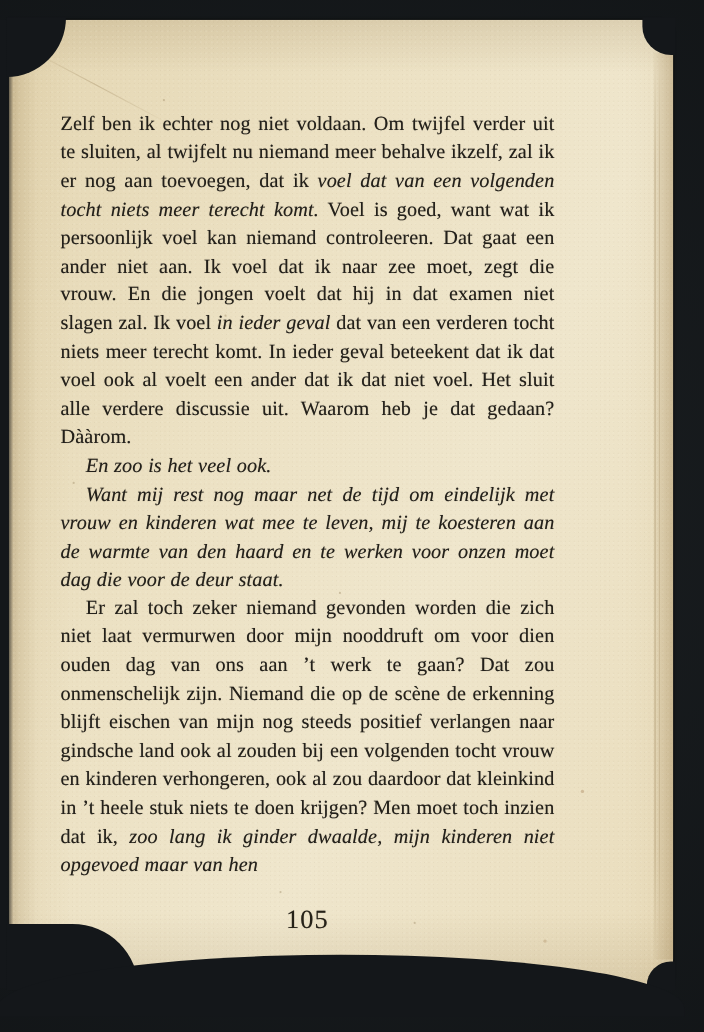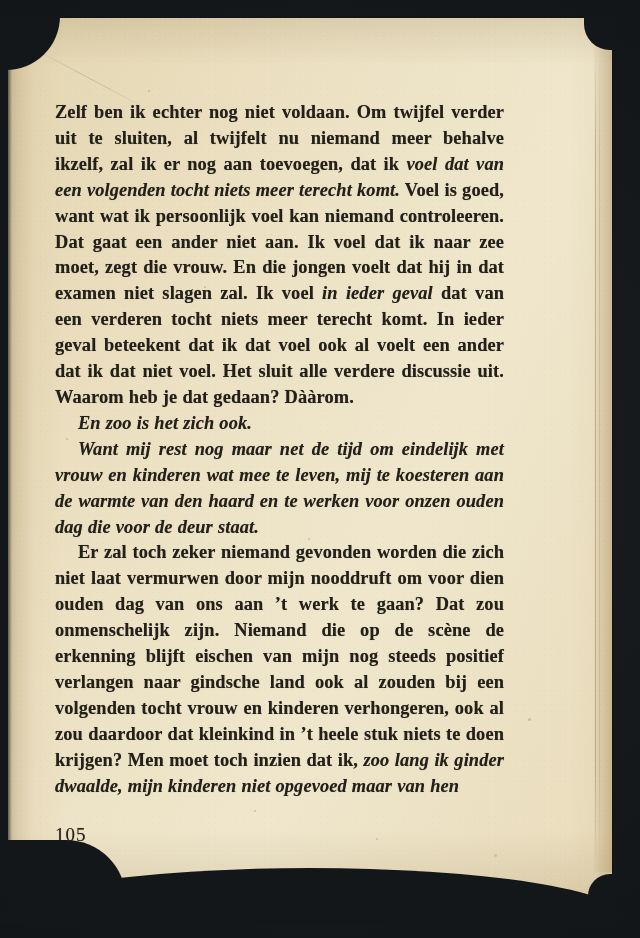--- a/index.html
+++ b/index.html
@@ -153,33 +153,32 @@
     margin: 0;
     font-size: 18.4px;
     line-height: 25.9px;
     color: #23201a;
     text-align: justify;
     text-indent: 23px;
     letter-spacing: 0.1px;
     word-spacing: 0.4px;
     -webkit-font-smoothing: none;
     text-shadow: 0 0 0.7px rgba(35,32,26,0.45);
-    font-weight: bold;
   }
   p.para.first { text-indent: 0; }
   p.para.italic { font-style: italic; }
   p.para i { font-style: italic; }
 
   .page-number {
     position: absolute;
     left: 47px;
     top: 806px;
     width: 449px;
-    text-align: left;
-    font-size: 19px;
+    text-align: center;
+    font-size: 24px;
     letter-spacing: 1px;
     color: #262218;
     font-variant-numeric: oldstyle-nums;
     text-shadow: 0 0 0.7px rgba(35,32,26,0.45);
   }
 
   
   .crease {
     position: absolute;
     left: 14px; top: 24px;
@@ -210,24 +209,24 @@
     <div class="fleck" style="left:520px;top:700px;width:3px;height:3px;background:rgba(146,104,60,0.30);"></div>
     <div class="fleck" style="left:486px;top:836px;width:3px;height:3px;background:rgba(150,108,62,0.26);"></div>
     <div class="fleck" style="left:246px;top:792px;width:2px;height:2px;"></div>
     <div class="fleck" style="left:58px;top:420px;width:2px;height:2px;"></div>
     <div class="fleck" style="left:368px;top:820px;width:2px;height:2px;"></div>
 
     <div class="textblock">
 
       <p class="para first">Zelf ben ik echter nog niet voldaan. Om twijfel verder uit te sluiten, al twijfelt nu niemand meer behalve ikzelf, zal ik er nog aan toevoegen, dat ik <i>voel dat van een volgenden tocht niets meer terecht komt.</i> Voel is goed, want wat ik persoonlijk voel kan niemand controleeren. Dat gaat een ander niet aan. Ik voel dat ik naar zee moet, zegt die vrouw. En die jongen voelt dat hij in dat examen niet slagen zal. Ik voel <i>in ieder geval</i> dat van een verderen tocht niets meer terecht komt. In ieder geval beteekent dat ik dat voel ook al voelt een ander dat ik dat niet voel. Het sluit alle verdere discussie uit. Waarom heb je dat gedaan? Dààrom.</p>
 
-      <p class="para italic">En zoo is het zich ook.</p>
-
-
-      <p class="para italic">Want mij rest nog maar net de tijd om eindelijk met vrouw en kinderen wat mee te leven, mij te koesteren aan de warmte van den haard en te werken voor onzen ouden dag die voor de deur staat.</p>
+      <p class="para italic">En zoo is het veel ook.</p>
+
+
+      <p class="para italic">Want mij rest nog maar net de tijd om eindelijk met vrouw en kinderen wat mee te leven, mij te koesteren aan de warmte van den haard en te werken voor onzen moet dag die voor de deur staat.</p>
 
       <p class="para">Er zal toch zeker niemand gevonden worden die zich niet laat vermurwen door mijn nooddruft om voor dien ouden dag van ons aan ’t werk te gaan? Dat zou onmenschelijk zijn. Niemand die op de scène de erkenning blijft eischen van mijn nog steeds positief verlangen naar gindsche land ook al zouden bij een volgenden tocht vrouw en kinderen verhongeren, ook al zou daardoor dat kleinkind in ’t heele stuk niets te doen krijgen? Men moet toch inzien dat ik, <i>zoo lang ik ginder dwaalde, mijn kinderen niet opgevoed maar van hen</i></p>
 
     </div>
 
     <div class="page-number">105</div>
 
     <div class="fore-edge-band"></div>
     <div class="fore-edge-line" style="right:16px;"></div>
     <div class="fore-edge-line" style="right:12px;opacity:0.55;"></div>

